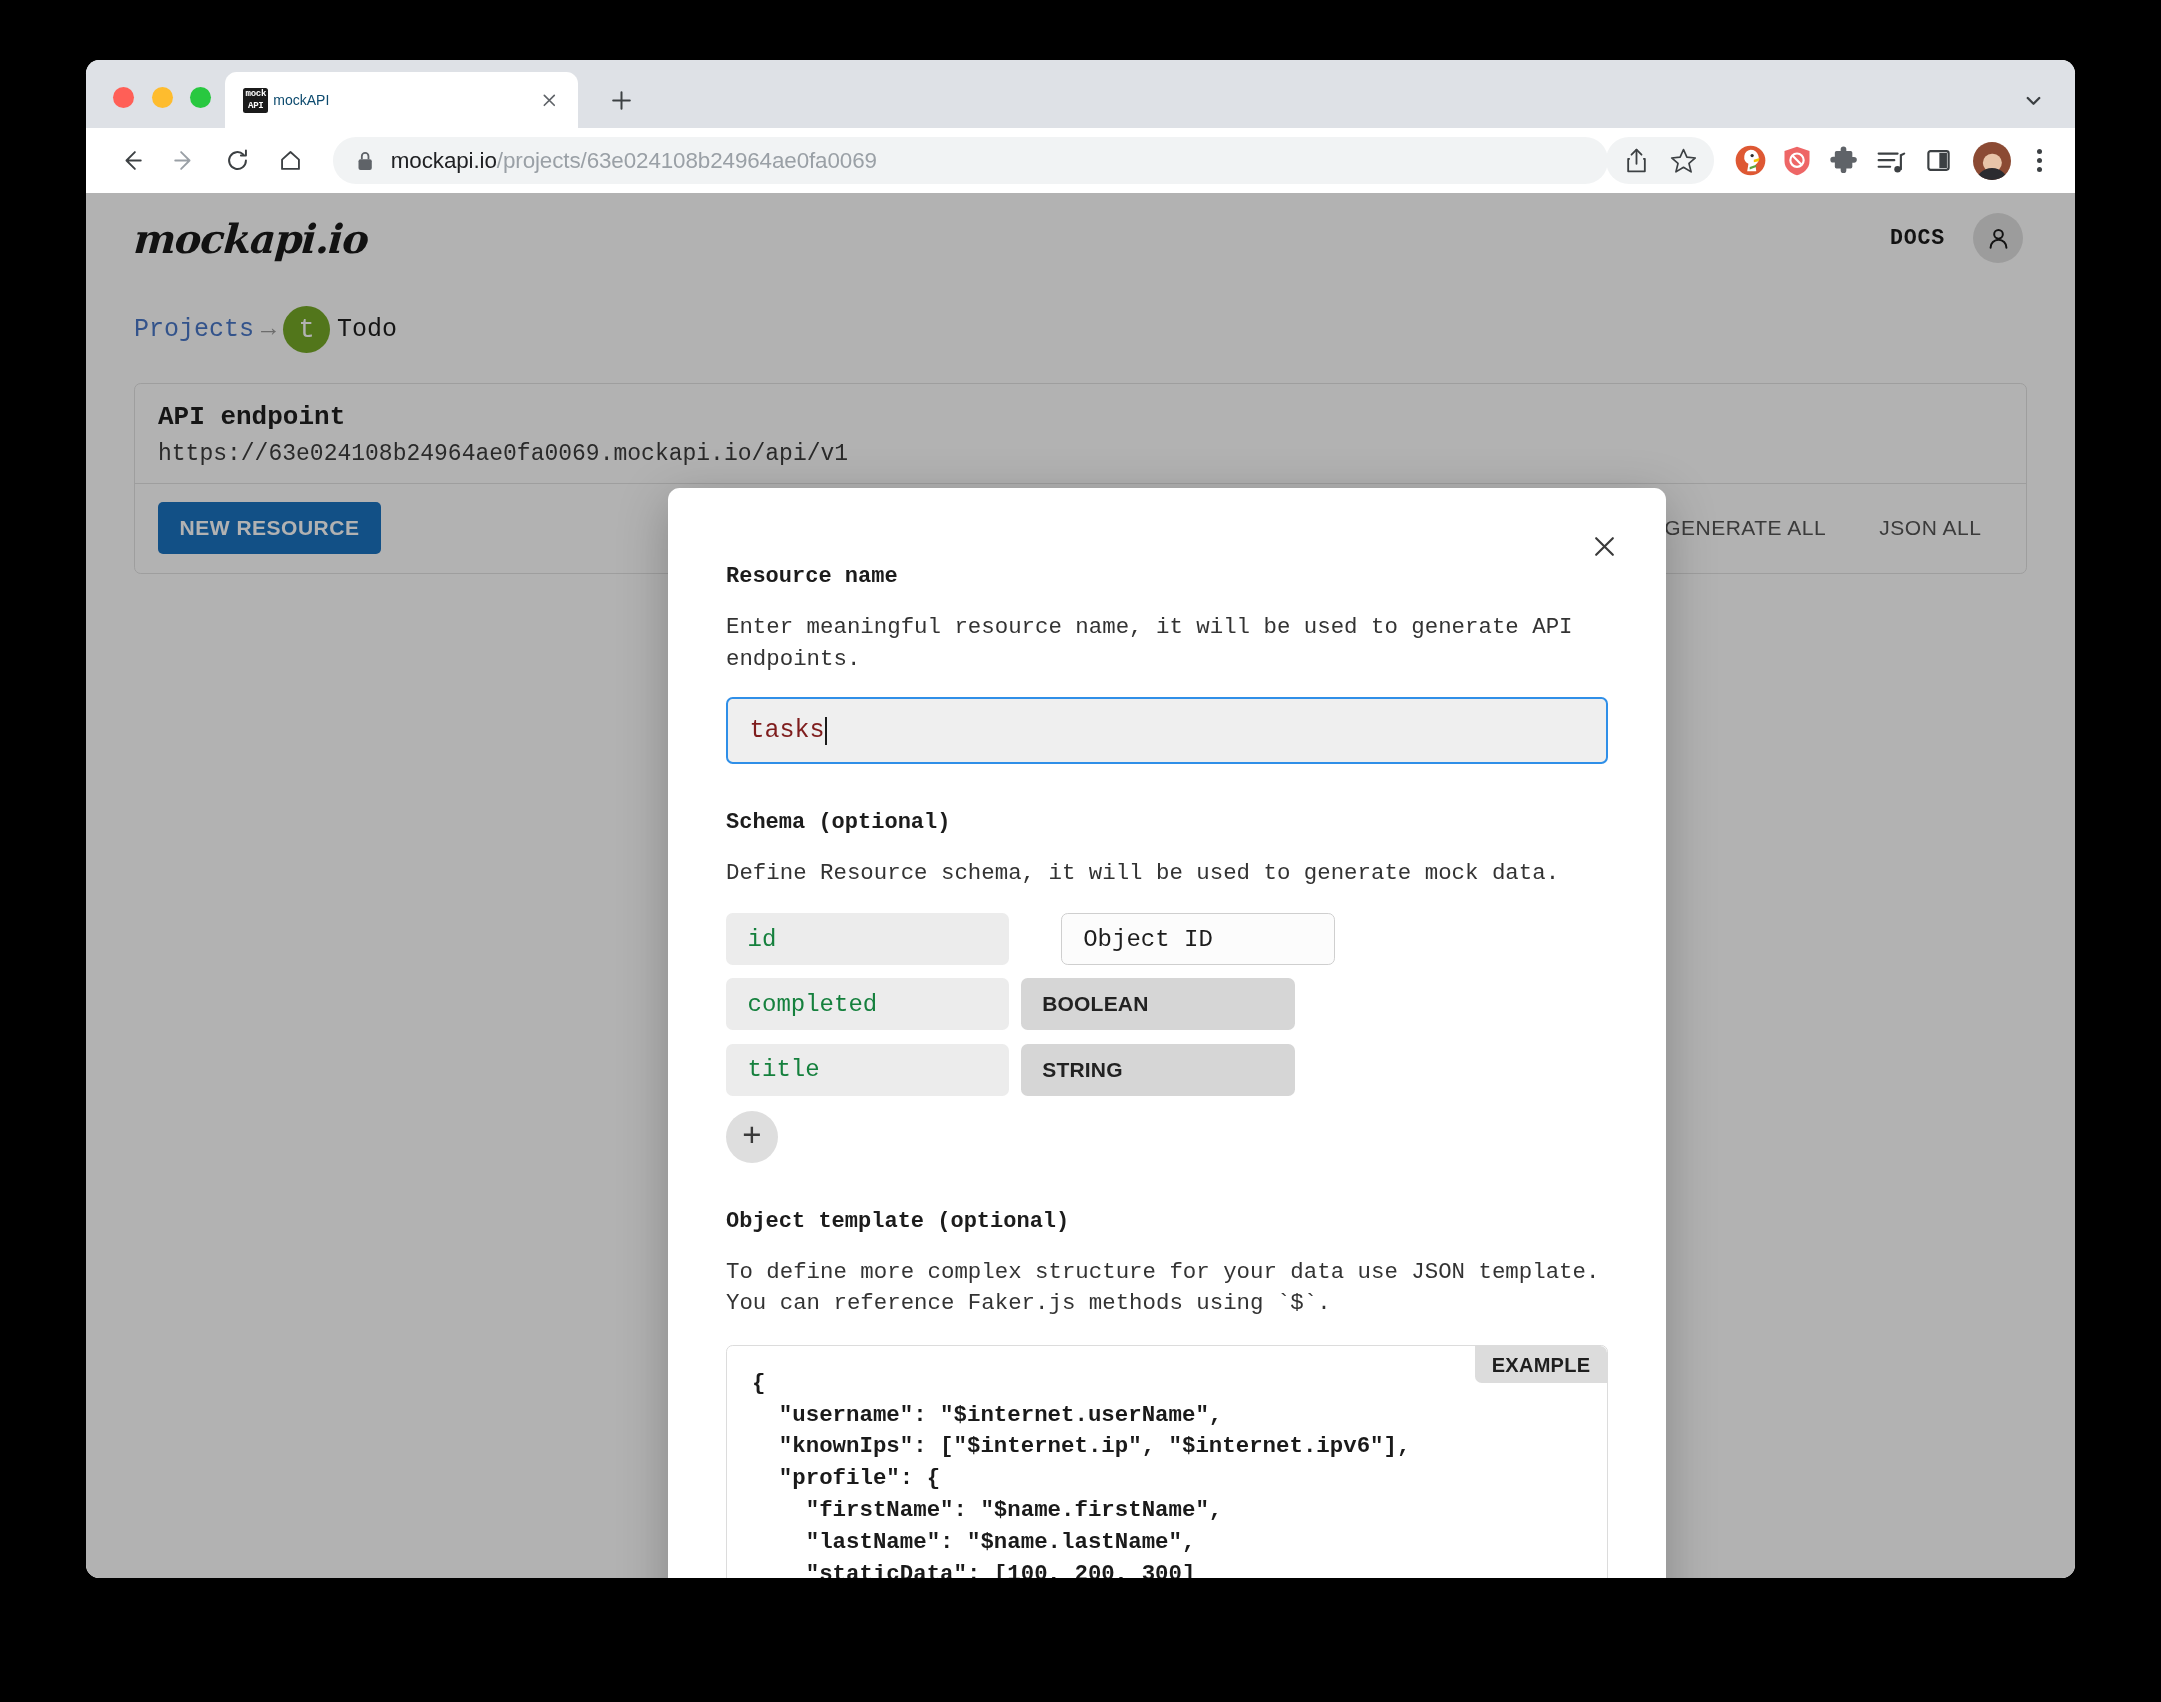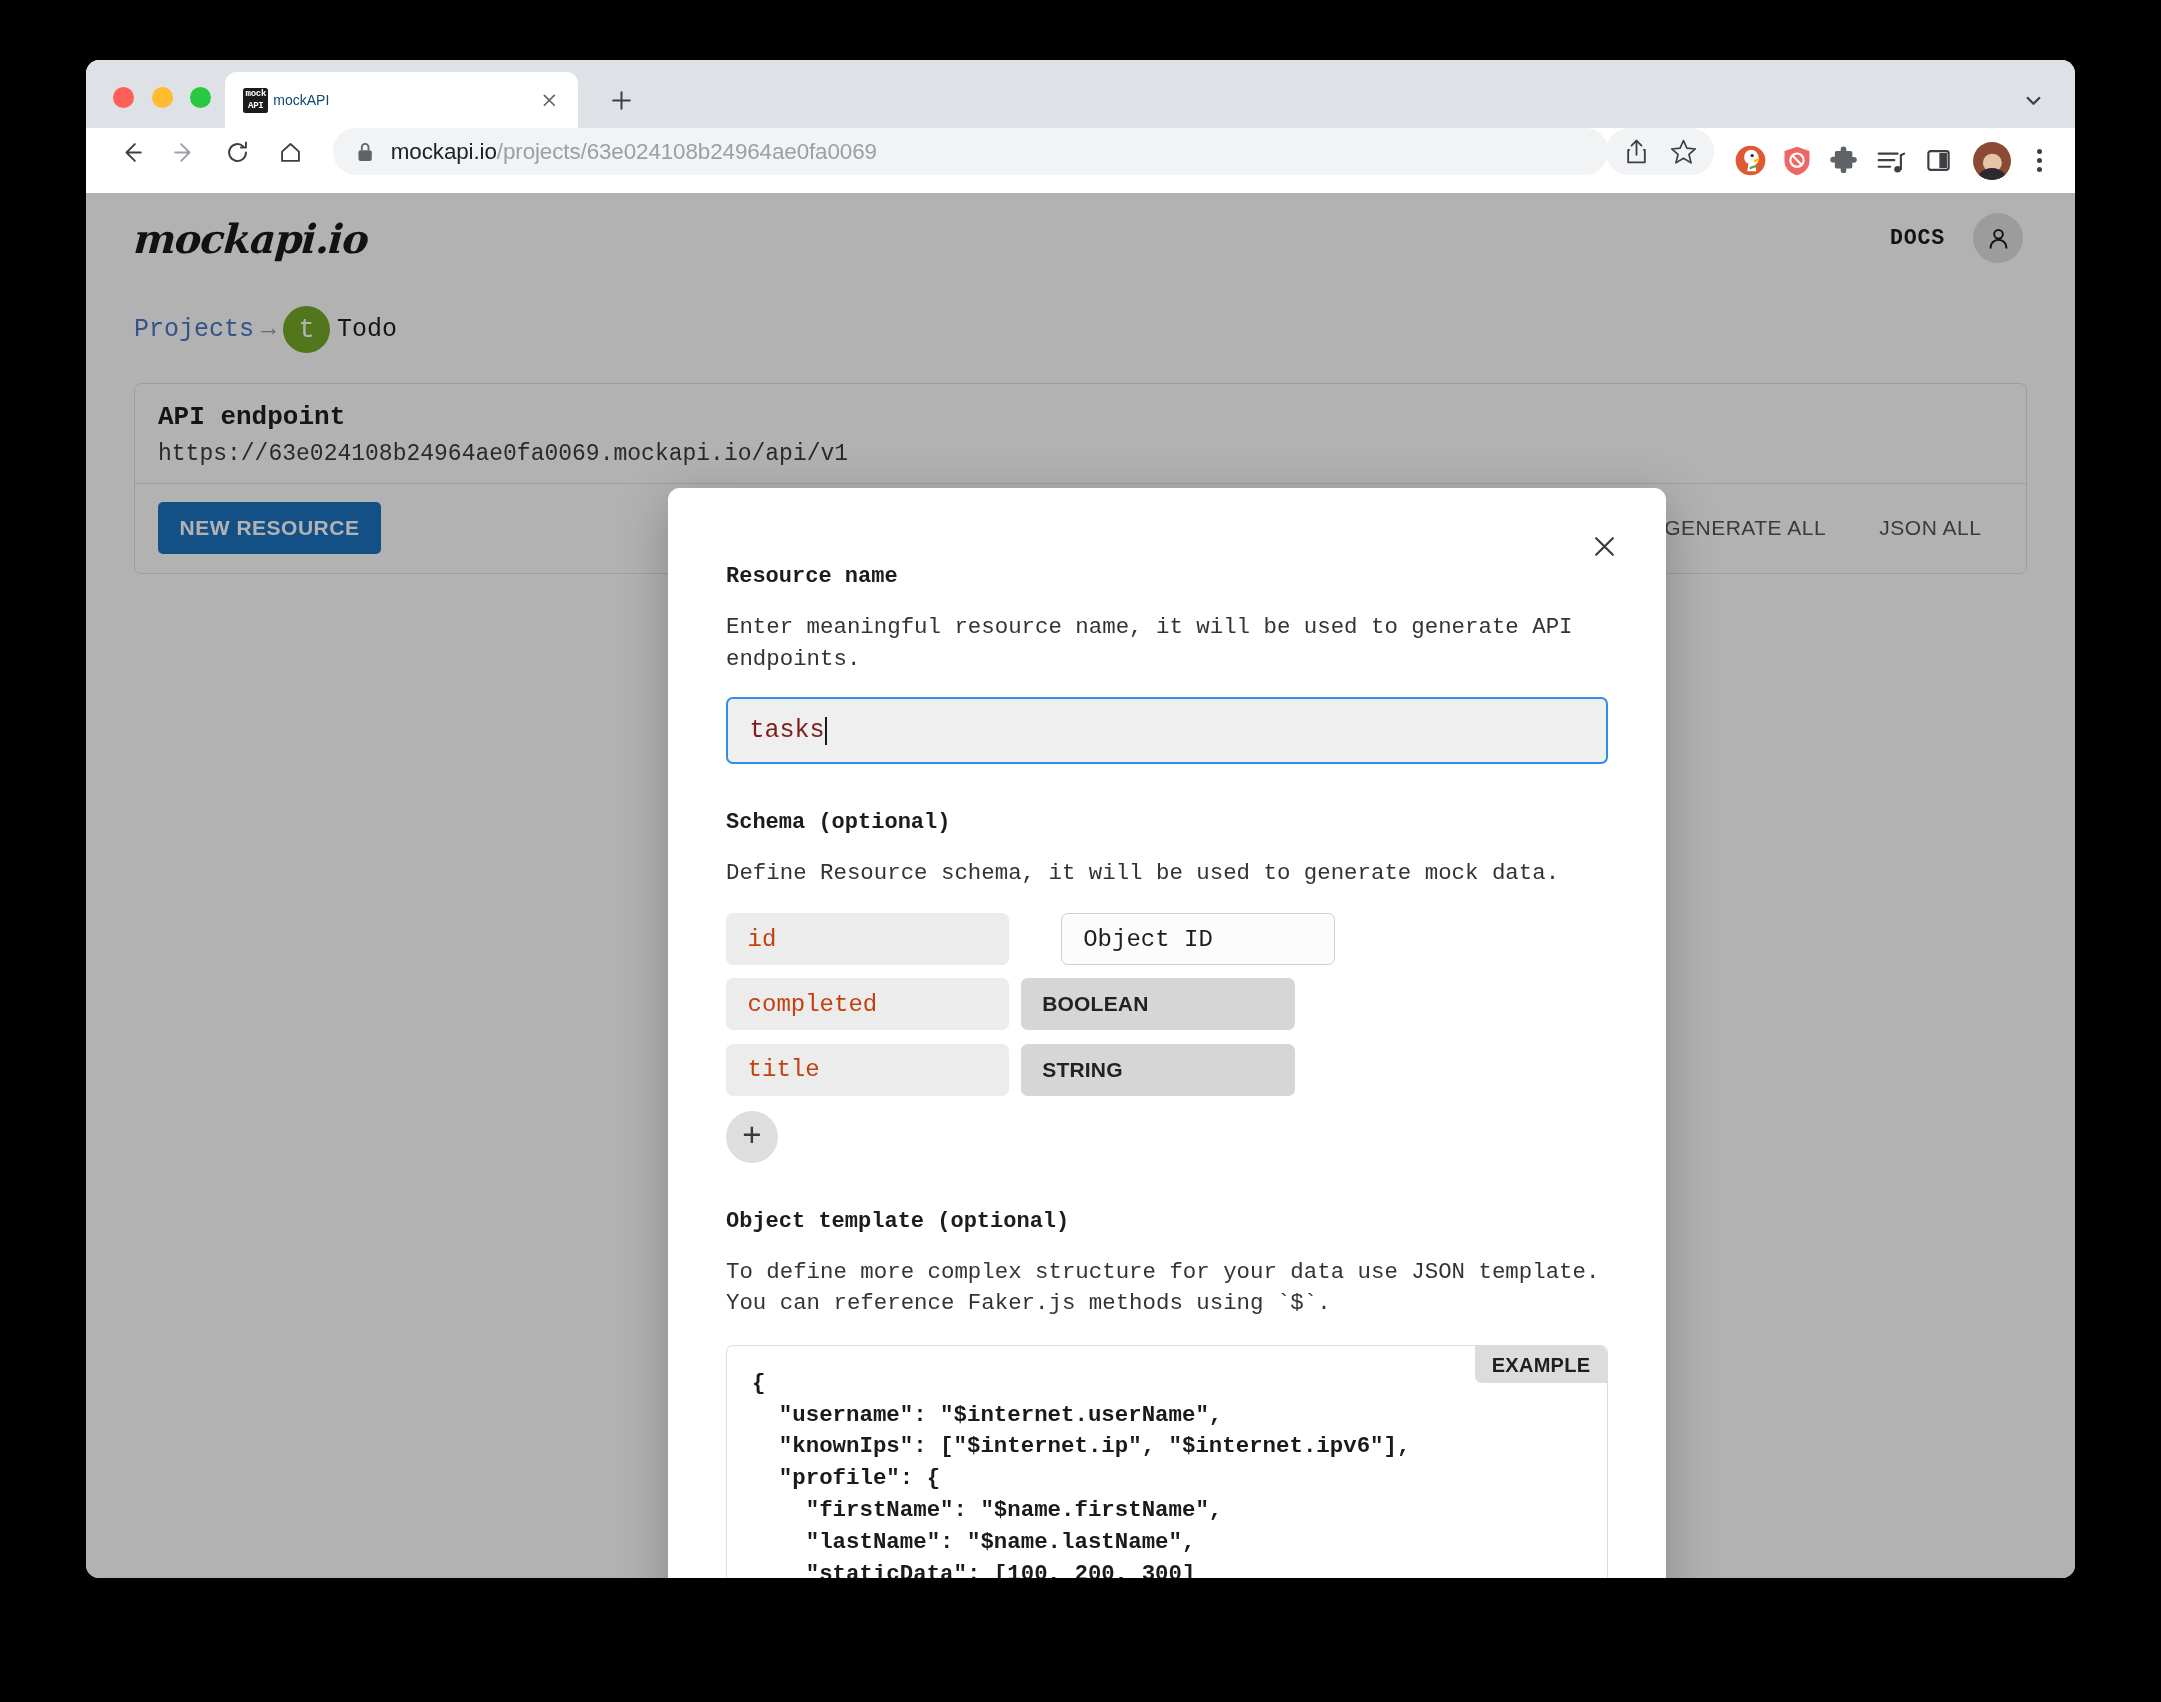--- a/index.html
+++ b/index.html
@@ -74,21 +74,21 @@
     position: absolute; right: 23px; top: 21.6px;
     width: 38px; height: 38px;
     display: flex; align-items: center; justify-content: center;
   }
 
   
   #toolbar {
     position: relative;
     height: 65px;
     background: #fff;
-    display: flex; 
+    display: flex; align-items: center;
     padding: 0 16.6px 0 21.6px;
   }
   .nav-btn {
     width: 48px; height: 48px; flex: 0 0 48px;
     display: flex; align-items: center; justify-content: center;
     color: #3c4043;
     border-radius: 50%;
     margin-right: 5px;
   }
   #omnibox {
@@ -291,21 +291,21 @@
 
   #schema-rows { margin-top: 23px; }
   .schema-row { display: flex; gap: 11.6px; margin-bottom: 13.3px; }
   .schema-field {
     width: 283px; height: 52px;
     background: #ececec;
     border-radius: 6.7px;
     display: flex; align-items: center;
     padding: 0 21.6px;
     font-family: "Liberation Mono", monospace;
-    font-size: 24px; color: #c2410c;
+    font-size: 24px; color: #15803d;
   }
   .schema-type {
     min-width: 274px; height: 52px;
     border-radius: 6.7px;
     display: flex; align-items: center;
     padding: 0 21.6px;
   }
   .schema-type.objectid {
     background: #fcfcfc;
     border: 0.8px solid #cfcfcf;

